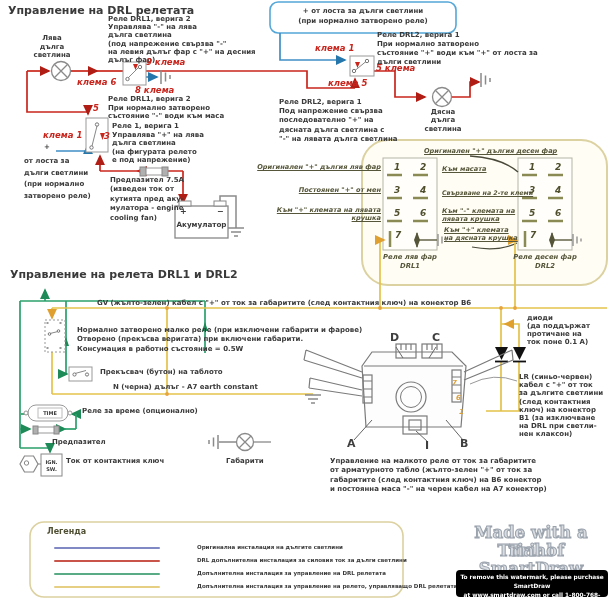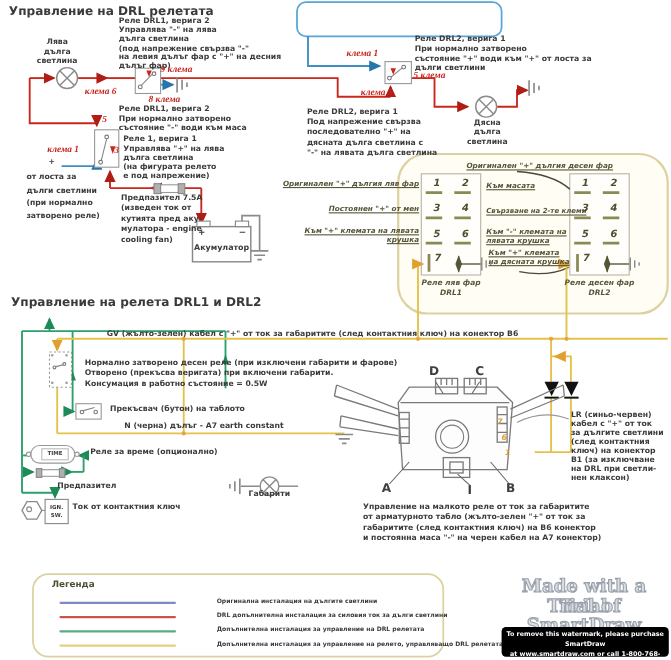--- a/index.html
+++ b/index.html
@@ -1,21 +1,21 @@
 <!DOCTYPE html>
 <html><head>
 <meta charset="utf-8">
 <style>
   html,body{margin:0;padding:0;background:#fff;}
   #stage{position:relative;width:610px;height:600px;background:#fff;overflow:hidden;
          font-family:"DejaVu Sans",sans-serif;}
   #wires{position:absolute;left:0;top:0;z-index:1;}
   .t{position:absolute;z-index:2;font:bold 7px/8.6px "DejaVu Sans",sans-serif;color:#3a3a3a;white-space:pre-line;}
   .ti{font-size:11px;line-height:10px;}
-  .red{color:#c8251d;font-style:italic;font-size:8.5px;white-space:nowrap;font-family:Liberation Serif, serif;}
+  .red{color:#c8251d;font-style:italic;font-size:8.5px;white-space:nowrap;}
   .olv{color:#56563a;font-style:italic;font-size:6.6px;line-height:8px;text-decoration:underline;}
   .cap{color:#56563a;font-style:italic;font-size:6.8px;line-height:8.6px;text-align:center;}
   .pin{color:#4e4e2c;font-style:italic;font-size:9px;}
   .ctr{text-align:center;}
   .rgt{text-align:right;}
   .tiny{font-size:5px;line-height:6.5px;}
   .ltr{font-size:11px;color:#3f3f3f;}
   .org{color:#dd9f33;font-style:italic;font-size:7px;}
   .lgt{font-size:8px;color:#4f4f33;}
   .lgline{position:absolute;height:2px;width:106px;left:54px;border-radius:2px;z-index:2;}
@@ -290,20 +290,22 @@
 <div class="t" style="left:24px;top:156px;line-height:11.6px">от лоста за
 дълги светлини
 (при нормално
 затворено реле)</div>
 <div class="t" style="left:110px;top:176px;line-height:9.4px">Предпазител 7.5A
 (изведен ток от
 кутията пред аку-
 мулатора - engine
 cooling fan)</div>
 
+<div class="t ctr" style="left:270px;top:7px;width:186px;line-height:9.8px">+ от лоста за дълги светлини
+(при нормално затворено реле)</div>
 <div class="t red" style="left:315px;top:44px">клема 1</div>
 <div class="t" style="left:377px;top:31px;line-height:9px">Реле DRL2, верига 1
 При нормално затворено
 състояние "+" води към "+" от лоста за
 дълги светлини</div>
 <div class="t red" style="left:376px;top:64px">5 клема</div>
 <div class="t red" style="left:328px;top:79px">клема 5</div>
 <div class="t" style="left:279px;top:98px;line-height:9.2px">Реле DRL2, верига 1
 Под напрежение свързва
 последователно "+" на
@@ -344,32 +346,36 @@
 <div class="t pin" style="left:529px;top:163px">1</div>
 <div class="t pin" style="left:555px;top:163px">2</div>
 <div class="t pin" style="left:529px;top:186px">3</div>
 <div class="t pin" style="left:555px;top:186px">4</div>
 <div class="t pin" style="left:529px;top:209px">5</div>
 <div class="t pin" style="left:555px;top:209px">6</div>
 <div class="t pin" style="left:530px;top:231px">7</div>
 
 <div class="t ti" style="left:10px;top:270px">Управление на релета DRL1 и DRL2</div>
 <div class="t" style="left:97px;top:299px">GV (жълто-зелен) кабел с "+" от ток за габаритите (след контактния ключ) на конектор B6</div>
-<div class="t" style="left:77px;top:326px;line-height:9.4px">Нормално затворено десен реле (при изключени габарити и фарове)
+<div class="t" style="left:77px;top:326px;line-height:9.4px">Нормално затворено малко реле (при изключени габарити и фарове)
 Отворено (прекъсва веригата) при включени габарити.
 Консумация в работно състояние = 0.5W</div>
 <div class="t" style="left:100px;top:368px">Прекъсвач (бутон) на таблото</div>
 <div class="t" style="left:113px;top:383px">N (черна) дълъг - A7 earth constant</div>
 <div class="t ctr tiny" style="left:38px;top:410px;width:24px">TIME</div>
 <div class="t" style="left:82px;top:407px">Реле за време (опционално)</div>
 <div class="t" style="left:52px;top:438px">Предпазител</div>
 <div class="t ctr tiny" style="left:42px;top:459px;width:19px;line-height:6.5px">IGN.
 SW.</div>
 <div class="t" style="left:66px;top:457px">Ток от контактния ключ</div>
-<div class="t" style="left:226px;top:445px">Габарити</div>
+<div class="t" style="left:226px;top:457px">Габарити</div>
+<div class="t" style="left:527px;top:314px;line-height:8px">диоди
+(да поддържат
+протичане на
+ток поне 0.1 А)</div>
 <div class="t" style="left:519px;top:373px;line-height:8.2px">LR (синьо-червен)
 кабел с "+" от ток
 за дългите светлини
 (след контактния
 ключ) на конектор
 B1 (за изключване
 на DRL при светли-
 нен клаксон)</div>
 <div class="t" style="left:330px;top:457px;line-height:9.4px">Управление на малкото реле от ток за габаритите
 от арматурното табло (жълто-зелен "+" от ток за

